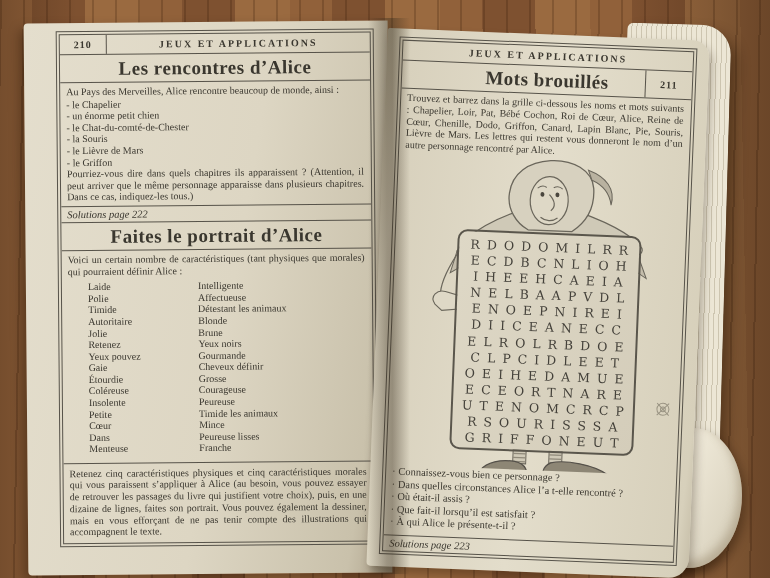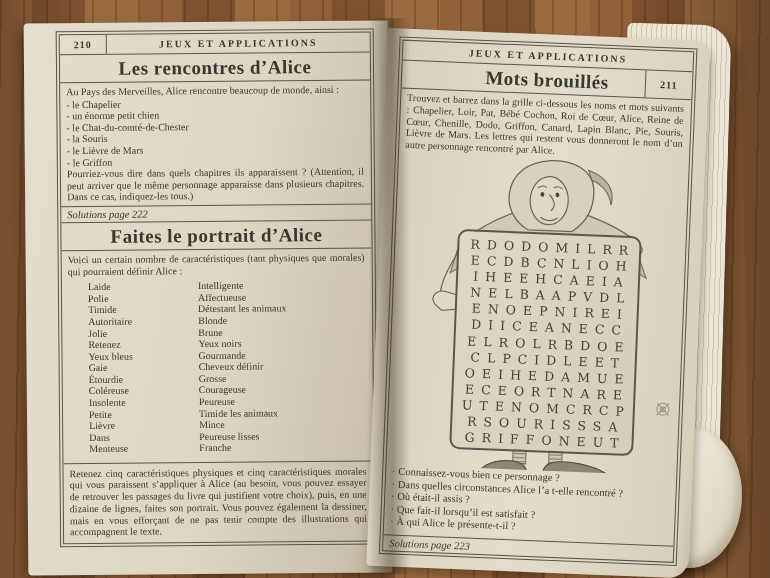--- a/index.html
+++ b/index.html
@@ -155,21 +155,21 @@
               </div>
             <div class="trait-row">
                 <span>Jolie</span>
                 <span>Brune</span>
               </div>
             <div class="trait-row">
                 <span>Retenez</span>
                 <span>Yeux noirs</span>
               </div>
             <div class="trait-row">
-                <span>Yeux bleus</span>
+                <span>Yeux pouvez</span>
                 <span>Gourmande</span>
               </div>
             <div class="trait-row">
                 <span>Gaie</span>
                 <span>Cheveux définir</span>
               </div>
             <div class="trait-row">
                 <span>Étourdie</span>
                 <span>Grosse</span>
               </div>
@@ -179,21 +179,21 @@
               </div>
             <div class="trait-row">
                 <span>Insolente</span>
                 <span>Peureuse</span>
               </div>
             <div class="trait-row">
                 <span>Petite</span>
                 <span>Timide les animaux</span>
               </div>
             <div class="trait-row">
-                <span>Lièvre</span>
+                <span>Cœur</span>
                 <span>Mince</span>
               </div>
             <div class="trait-row">
                 <span>Dans</span>
                 <span>Peureuse lisses</span>
               </div>
             <div class="trait-row">
                 <span>Menteuse</span>
                 <span>Franche</span>
               </div>

